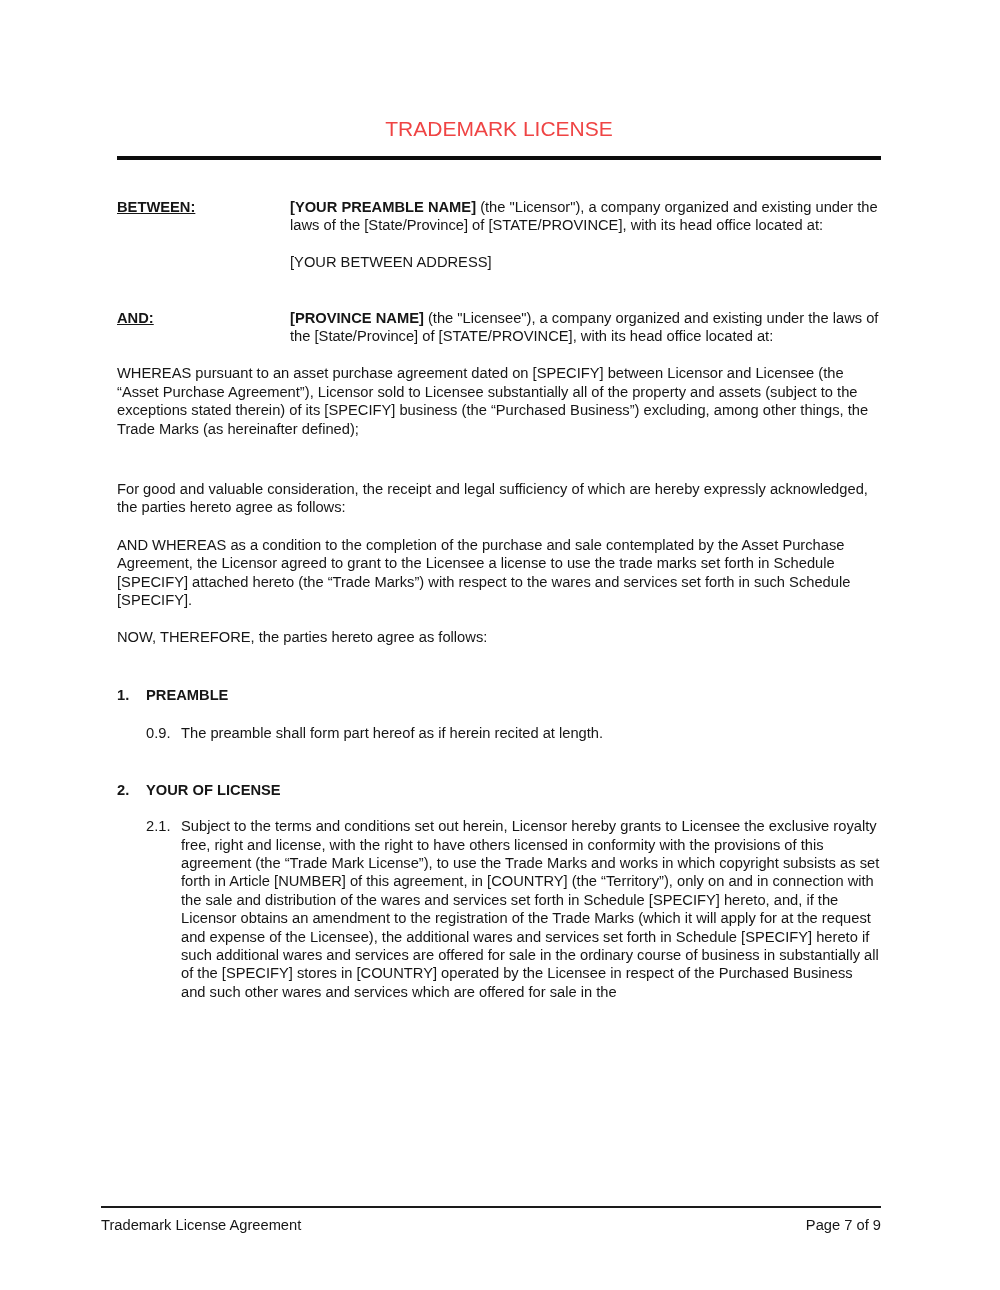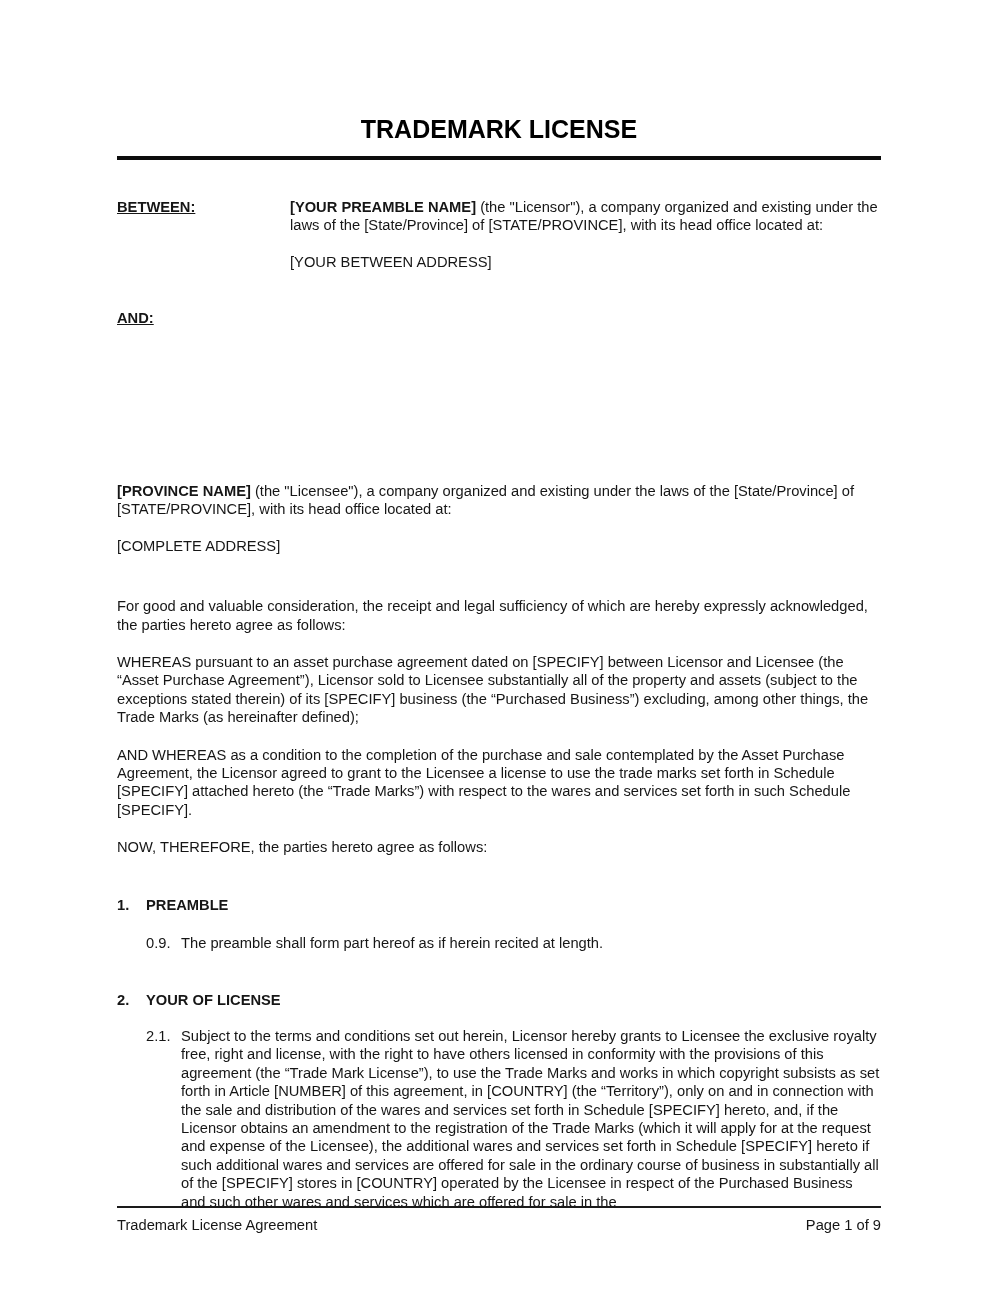--- a/index.html
+++ b/index.html
@@ -16,36 +16,36 @@
     background: #ffffff;
     font-family: "Liberation Sans", "DejaVu Sans", sans-serif;
     font-size: 14.7px;
     line-height: 18.4px;
     color: #161616;
     overflow: hidden;
   }
   .doc-title {
     margin: 0;
     padding-top: 114px;
-    font-size: 25px;
+    font-size: 21px;
     line-height: 30px;
-    font-weight: bold;
+    font-weight: normal;
     text-align: center;
-    color: #000000;
+    color: #ef4444;
   }
   .title-rule {
     height: 4px;
     background: #0d0d0d;
     margin-top: 12px;
   }
   p { margin: 0; }
   .effective { margin-top: 42px; }
 
   .party { display: flex; margin-top: 38px; }
-  .party.second { margin-top: 37px; flex-direction: column; }
+  .party.second { margin-top: 37px; }
   .party-label {
     width: 173px;
     flex: 0 0 173px;
     font-weight: bold;
     text-decoration: underline;
   }
   .party-body { flex: 1; }
   .address { margin-top: 18.4px; }
 
   .para { margin-top: 19px; }
@@ -63,21 +63,21 @@
     display: flex;
     margin-left: 29px;
     margin-top: 18px;
   }
   .sub-item.spaced { margin-top: 20px; }
   .sub-num { width: 35px; flex: 0 0 35px; }
   .sub-text { flex: 1; }
 
   .footer {
     position: absolute;
-    left: 117px;
+    left: 101px;
     right: 119px;
     top: 1206px;
     border-top: 2px solid #1a1a1a;
     padding-top: 8px;
     display: flex;
     justify-content: space-between;
   }
 </style>
 </head>
 <body>
@@ -93,26 +93,25 @@
     <div class="party-body">
       <p><strong>[YOUR PREAMBLE NAME]</strong><span> (the "Licensor"), a company organized and existing under the laws of the [State/Province] of [STATE/PROVINCE], with its head office located at:</span></p>
       <p class="address">[YOUR BETWEEN ADDRESS]</p>
     </div>
   </div>
 
   <div class="party second">
     <div class="party-label">AND:</div>
     <div class="party-body">
       <p><strong>[PROVINCE NAME]</strong><span> (the "Licensee"), a company organized and existing under the laws of the [State/Province] of [STATE/PROVINCE], with its head office located at:</span></p>
-      <p class="address">[COMPLETE ADDRESS]</p>
     </div>
   </div>
 
+  <p class="para">WHEREAS pursuant to an asset purchase agreement dated on [SPECIFY] between Licensor and Licensee (the “Asset Purchase Agreement”), Licensor sold to Licensee substantially all of the property and assets (subject to the exceptions stated therein) of its [SPECIFY] business (the “Purchased Business”) excluding, among other things, the Trade Marks (as hereinafter defined);</p>
   <p class="para first">For good and valuable consideration, the receipt and legal sufficiency of which are hereby expressly acknowledged, the parties hereto agree as follows:</p>
-  <p class="para">WHEREAS pursuant to an asset purchase agreement dated on [SPECIFY] between Licensor and Licensee (the “Asset Purchase Agreement”), Licensor sold to Licensee substantially all of the property and assets (subject to the exceptions stated therein) of its [SPECIFY] business (the “Purchased Business”) excluding, among other things, the Trade Marks (as hereinafter defined);</p>
   <p class="para">AND WHEREAS as a condition to the completion of the purchase and sale contemplated by the Asset Purchase Agreement, the Licensor agreed to grant to the Licensee a license to use the trade marks set forth in Schedule [SPECIFY] attached hereto (the “Trade Marks”) with respect to the wares and services set forth in such Schedule [SPECIFY].</p>
   <p class="para">NOW, THEREFORE, the parties hereto agree as follows:</p>
 
   <div class="section-heading first">
     <span class="sec-num">1.</span>
     <span class="sec-title">PREAMBLE</span>
   </div>
   <div class="sub-item spaced">
     <span class="sub-num">0.9.</span>
     <span class="sub-text">The preamble shall form part hereof as if herein recited at length.</span>
@@ -122,16 +121,16 @@
     <span class="sec-num">2.</span>
     <span class="sec-title">YOUR OF LICENSE</span>
   </div>
   <div class="sub-item">
     <span class="sub-num">2.1.</span>
     <span class="sub-text">Subject to the terms and conditions set out herein, Licensor hereby grants to Licensee the exclusive royalty free, right and license, with the right to have others licensed in conformity with the provisions of this agreement (the “Trade Mark License”), to use the Trade Marks and works in which copyright subsists as set forth in Article [NUMBER] of this agreement, in [COUNTRY] (the “Territory”), only on and in connection with the sale and distribution of the wares and services set forth in Schedule [SPECIFY] hereto, and, if the Licensor obtains an amendment to the registration of the Trade Marks (which it will apply for at the request and expense of the Licensee), the additional wares and services set forth in Schedule [SPECIFY] hereto if such additional wares and services are offered for sale in the ordinary course of business in substantially all of the [SPECIFY] stores in [COUNTRY] operated by the Licensee in respect of the Purchased Business and such other wares and services which are offered for sale in the</span>
   </div>
 
   <div class="footer">
     <span>Trademark License Agreement</span>
-    <span>Page 1 of 9</span>
+    <span>Page 7 of 9</span>
   </div>
 
 </div>
 
 </body></html>

